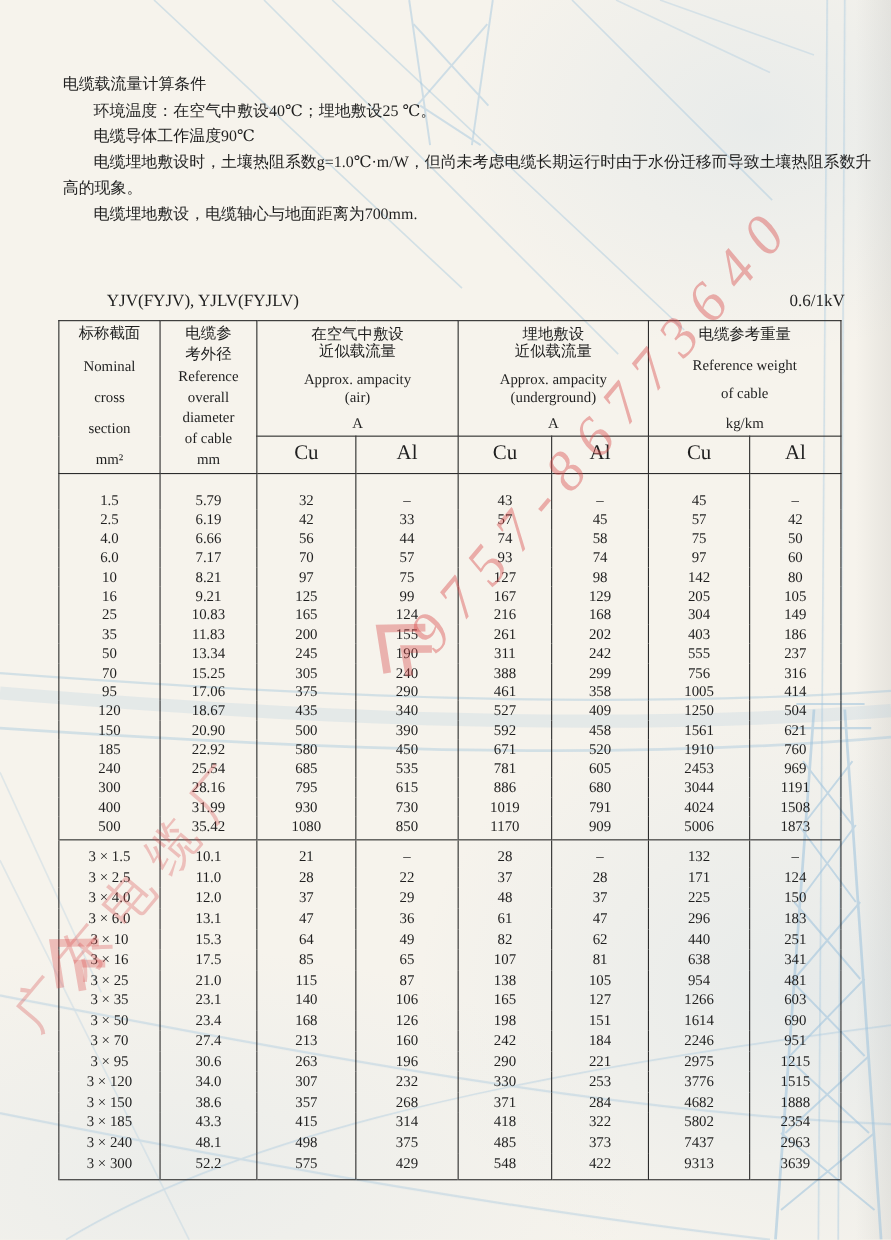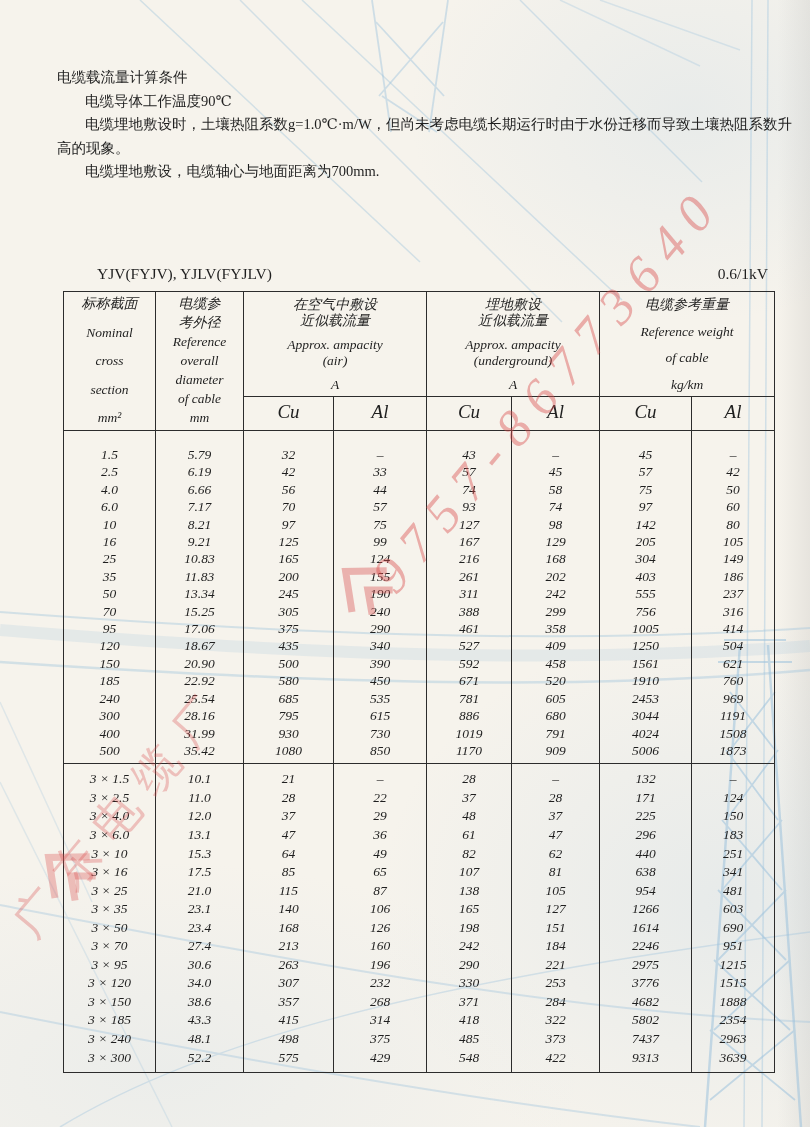--- a/index.html
+++ b/index.html
@@ -25,21 +25,21 @@
   .textblock{position:absolute;left:57px;top:66px;width:736px;font-size:14.5px;line-height:23.5px;}
   .textblock p{margin:0;}
   p.heading{font-weight:bold;text-indent:28px;font-size:15px;}
   p.indent{text-indent:28px;}
   p.noindent{text-indent:0;}
 
   .caption-row{position:absolute;left:57px;top:265px;width:711px;font-size:15.5px;}
   .caption-left{float:left;margin-left:40px;}
   .caption-right{float:right;text-align:right;}
 
-  .tblwrap{position:absolute;left:63px;top:291px;width:711px;font-style:italic;}
+  .tblwrap{position:absolute;left:53px;top:291px;width:711px;}
   table{border-collapse:collapse;table-layout:fixed;width:711px;}
   table,th,td{border:1.4px solid #2c2c2c;}
   table{border-width:1.8px;}
   th{font-weight:normal;padding:0;vertical-align:top;}
   td{padding:0;text-align:center;border-top:none;border-bottom:none;}
   thead th{border-bottom:1.4px solid #2c2c2c;}
   th.span2{vertical-align:top;}
   .hstack{display:flex;flex-direction:column;justify-content:space-between;height:136px;
           padding:4px 2px 3px 2px;box-sizing:border-box;font-size:13.5px;line-height:15px;}
   .gstack{display:flex;flex-direction:column;justify-content:space-between;height:104px;
@@ -91,20 +91,21 @@
   </g>
 
   <g stroke-width="1.5" opacity="0.42">
     <path d="M752,0 L744,1127 M768,0 L762,1127"></path>
   </g>
 </svg>
 
 <div class="content">
   <div class="textblock">
     <p class="noindent">电缆载流量计算条件</p>
+    <p class="indent">环境温度：在空气中敷设40℃；埋地敷设25 ℃。</p>
     <p class="indent">电缆导体工作温度90℃</p>
     <p class="indent">电缆埋地敷设时，土壤热阻系数g=1.0℃·m/W，但尚未考虑电缆长期运行时由于水份迁移而导致土壤热阻系数升</p>
     <p class="noindent">高的现象。</p>
     <p class="indent">电缆埋地敷设，电缆轴心与地面距离为700mm.</p>
   </div>
 
   <div class="caption-row">
     <span class="caption-left">YJV(FYJV), YJLV(FYJLV)</span>
     <span class="caption-right">0.6/1kV</span>
   </div>

